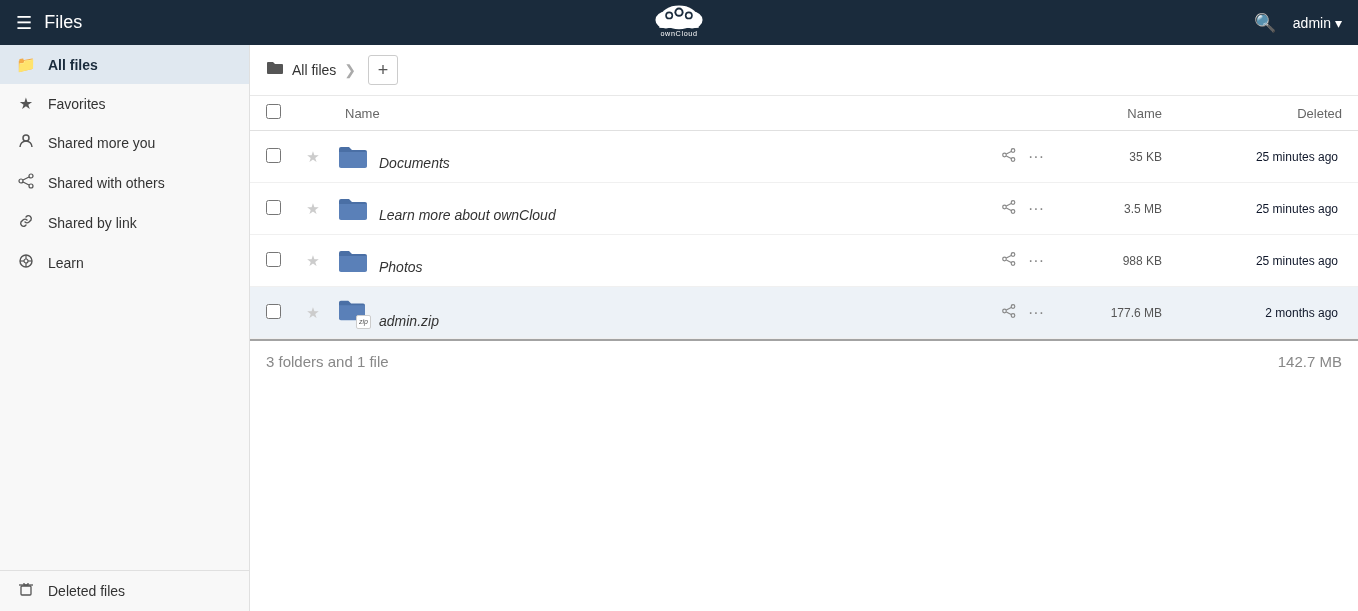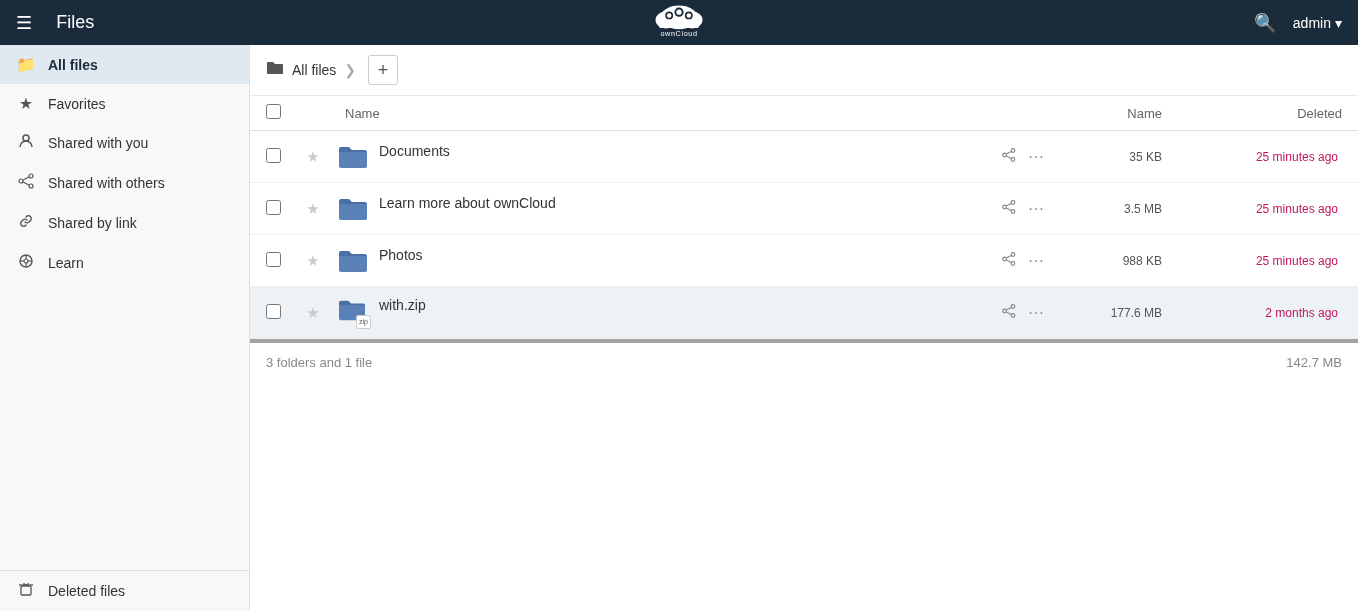--- a/index.html
+++ b/index.html
@@ -10,21 +10,21 @@
       background: #1a2b3c;
       height: 45px;
       display: flex;
       align-items: center;
       justify-content: space-between;
       padding: 0 16px;
       flex-shrink: 0;
     }
     .topbar-left { display: flex; align-items: center; gap: 12px; }
     .topbar-menu-icon { color: #fff; font-size: 18px; cursor: pointer; }
-    .topbar-title { color: #fff; font-size: 18px; font-weight: 500; margin-left: 12px; }
+    .topbar-title { color: #fff; font-size: 18px; font-weight: 500; }
     .topbar-logo { position: absolute; left: 50%; transform: translateX(-50%); }
     .topbar-logo svg { width: 80px; height: 36px; }
     .topbar-right { display: flex; align-items: center; gap: 16px; }
     .topbar-search { color: #ccc; font-size: 18px; cursor: pointer; }
     .topbar-user { color: #fff; font-size: 14px; cursor: pointer; display: flex; align-items: center; gap: 4px; }
 
     
     .main-layout {
       display: flex;
       flex: 1;
@@ -104,40 +104,41 @@
     .file-table thead th.col-modified { text-align: right; }
     .file-table tbody tr {
       border-bottom: 1px solid #f0f0f0;
       height: 52px;
     }
     .file-table tbody tr.highlighted { background: #edf2f7; }
     .file-row-checkbox { width: 40px; padding-left: 16px; }
     .file-row-star { width: 30px; text-align: center; color: #ccc; font-size: 15px; cursor: pointer; }
     .file-row-name {
       display: flex;
-      align-items: flex-start;
+      align-items: flex-end;
       gap: 10px;
       padding: 0 8px;
+      font-style: italic;
     }
     .file-row-actions {
       width: 100px;
       text-align: right;
       padding-right: 8px;
     }
     .action-btn {
       background: none;
       border: none;
       cursor: pointer;
       color: #888;
       font-size: 16px;
       padding: 4px 6px;
       border-radius: 3px;
     }
     .col-size { width: 120px; text-align: right; color: #555; padding-right: 16px; white-space: nowrap; }
-    .col-modified { width: 180px; text-align: right; color: #be185d; padding-right: 20px; white-space: nowrap; }
+    .col-modified { width: 180px; text-align: right; color: #0f172a; padding-right: 20px; white-space: nowrap; }
     td.col-size, td.col-modified { font-size: 12px; }
 
     
     .folder-zip-wrapper {
       position: relative;
       width: 32px;
       height: 32px;
       flex-shrink: 0;
     }
     .folder-zip-badge {
@@ -152,24 +153,24 @@
       color: #555;
       line-height: 12px;
     }
 
     .file-name-text { font-size: 14px; color: #333; cursor: pointer; }
 
     
     .file-footer {
       padding: 12px 16px;
       color: #888;
-      font-size: 13px;
+      font-size: 15px;
       display: flex;
       justify-content: space-between;
-      border-top: 4px solid #a3a3a3;
+      border-top: 2px solid #a3a3a3;
     }
 
     
     .cb { width: 15px; height: 15px; cursor: pointer; }
   </style>
 </head>
 <body>
 
 <div class="topbar">
   <div class="topbar-left">
@@ -214,21 +215,21 @@
       <span class="icon">★</span>
       <span>Favorites</span>
     </div>
     <div class="sidebar-item">
       <span class="icon">
         <svg width="16" height="16" viewBox="0 0 16 16" fill="none" xmlns="http://www.w3.org/2000/svg">
           <circle cx="8" cy="5" r="3" stroke="#555" stroke-width="1.5" fill="none"></circle>
           <path d="M2 14c0-3.3 2.7-6 6-6s6 2.7 6 6" stroke="#555" stroke-width="1.5" fill="none"></path>
         </svg>
       </span>
-      <span>Shared with you</span>
+      <span>Shared more you</span>
     </div>
     <div class="sidebar-item">
       <span class="icon">
         <svg width="16" height="16" viewBox="0 0 16 16" fill="none" xmlns="http://www.w3.org/2000/svg">
           <circle cx="13" cy="3" r="2" stroke="#555" stroke-width="1.2" fill="none"></circle>
           <circle cx="3" cy="8" r="2" stroke="#555" stroke-width="1.2" fill="none"></circle>
           <circle cx="13" cy="13" r="2" stroke="#555" stroke-width="1.2" fill="none"></circle>
           <line x1="5" y1="7" x2="11" y2="4" stroke="#555" stroke-width="1.2"></line>
           <line x1="5" y1="9" x2="11" y2="12" stroke="#555" stroke-width="1.2"></line>
         </svg>
@@ -373,21 +374,21 @@
             <td class="file-row-star">★</td>
             <td>
               <div class="file-row-name">
                 <div class="folder-zip-wrapper">
       <svg width="30" height="26" viewBox="0 0 32 28" xmlns="http://www.w3.org/2000/svg">
         <path d="M2 6a2 2 0 012-2h8l3 3h13a2 2 0 012 2v13a2 2 0 01-2 2H4a2 2 0 01-2-2V6z" fill="#4a6fa5"></path>
         <path d="M2 9h28v14a2 2 0 01-2 2H4a2 2 0 01-2-2V9z" fill="#5a80b8"></path>
       </svg>
       <div class="folder-zip-badge">zip</div>
     </div>
-                <span class="file-name-text">with.zip</span>
+                <span class="file-name-text">admin.zip</span>
               </div>
             </td>
             <td class="file-row-actions"><button class="action-btn"><svg width="14" height="14" viewBox="0 0 14 14" fill="none" xmlns="http://www.w3.org/2000/svg">
     <circle cx="11" cy="2.5" r="1.8" stroke="#888" stroke-width="1.2" fill="none"></circle>
     <circle cx="2.5" cy="7" r="1.8" stroke="#888" stroke-width="1.2" fill="none"></circle>
     <circle cx="11" cy="11.5" r="1.8" stroke="#888" stroke-width="1.2" fill="none"></circle>
     <line x1="4.3" y1="6.1" x2="9.2" y2="3.4" stroke="#888" stroke-width="1.1"></line>
     <line x1="4.3" y1="7.9" x2="9.2" y2="10.6" stroke="#888" stroke-width="1.1"></line>
   </svg></button><button class="action-btn">···</button></td>
             <td class="col-size">177.6 MB</td>

